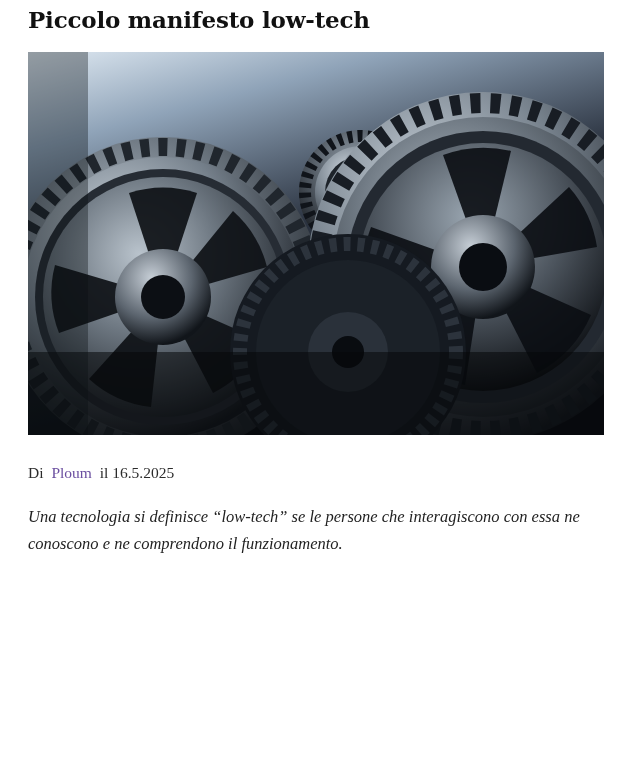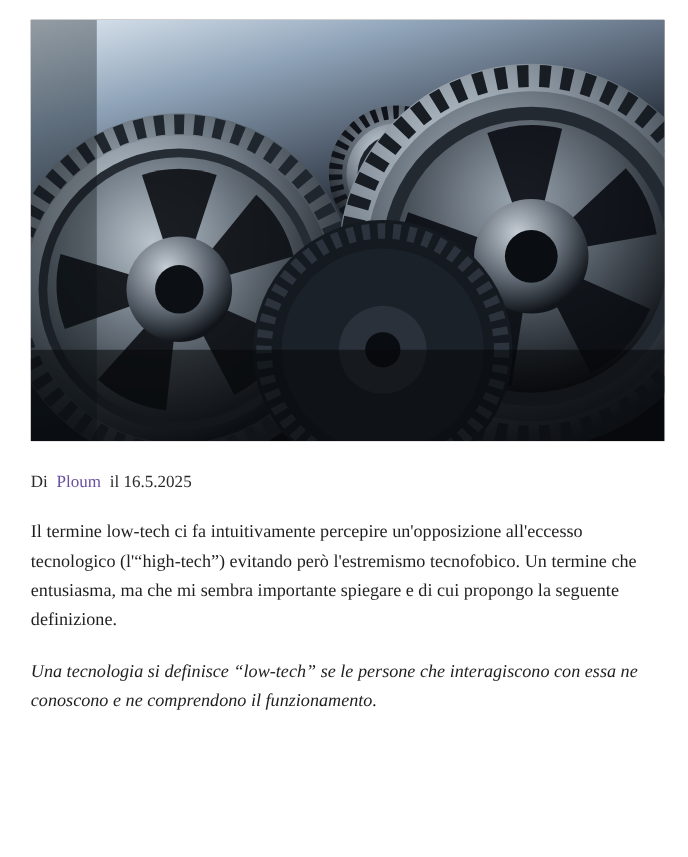--- a/index.html
+++ b/index.html
@@ -76,20 +76,21 @@
   }
   .body-paragraph.quote {
     font-style: italic;
   }
 </style>
 </head>
 <body>
 
 <div class="page">
 
+  <h1 class="article-title">Piccolo manifesto low-tech</h1>
 
   <figure class="hero-figure">
     <svg class="hero-img" viewBox="0 0 576 383" preserveAspectRatio="xMidYMid slice">
       <defs>
         <linearGradient id="bgGrad" x1="0" y1="0" x2="0.4" y2="1">
           <stop offset="0%" stop-color="#dfe9f2"></stop>
           <stop offset="22%" stop-color="#8fa3b8"></stop>
           <stop offset="55%" stop-color="#2b3340"></stop>
           <stop offset="100%" stop-color="#0a0d12"></stop>
         </linearGradient>
@@ -183,17 +184,16 @@
   </figure>
 
   <p class="byline">
     <span>Di</span>
     <a class="author-link" href="#">Ploum</a>
     <span class="date-prefix">il</span>
     <span class="date">16.5.2025</span>
   </p>
 
 
-  <p class="body-paragraph">Il termine low-tech ci fa intuitivamente percepire un'opposizione all'eccesso tecnologico (l'“high-tech”) evitando però l'estremismo tecnofobico. Un termine che entusiasma, ma che mi sembra importante spiegare e di cui propongo la seguente definizione.</p>
 
   <p class="body-paragraph quote">Una tecnologia si definisce “low-tech” se le persone che interagiscono con essa ne conoscono e ne comprendono il funzionamento.</p>
 
 </div>
 
 </body></html>

